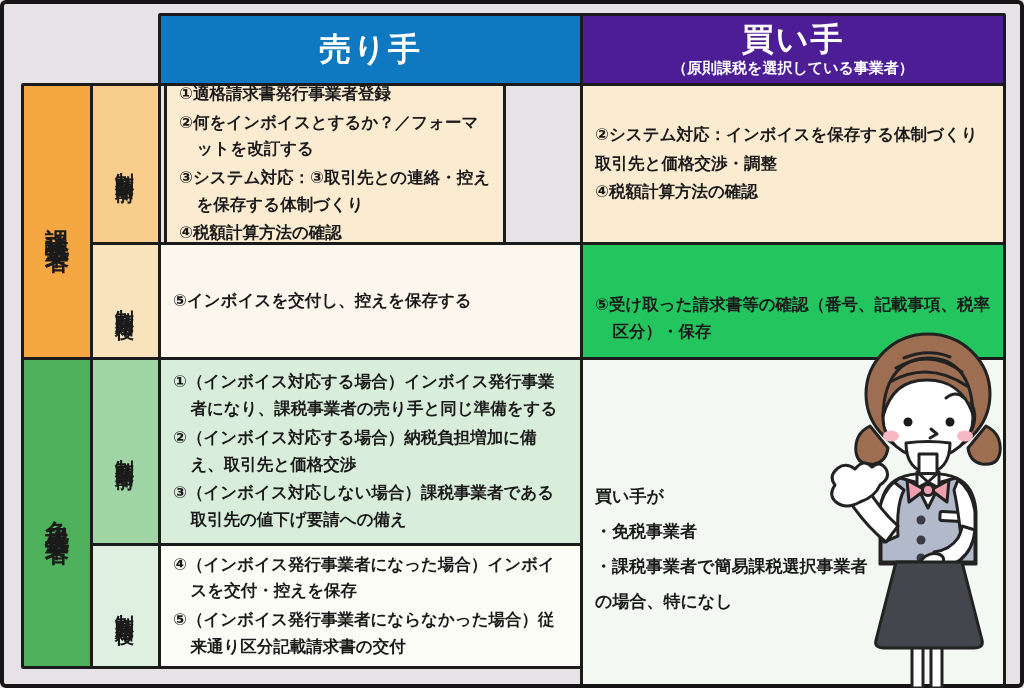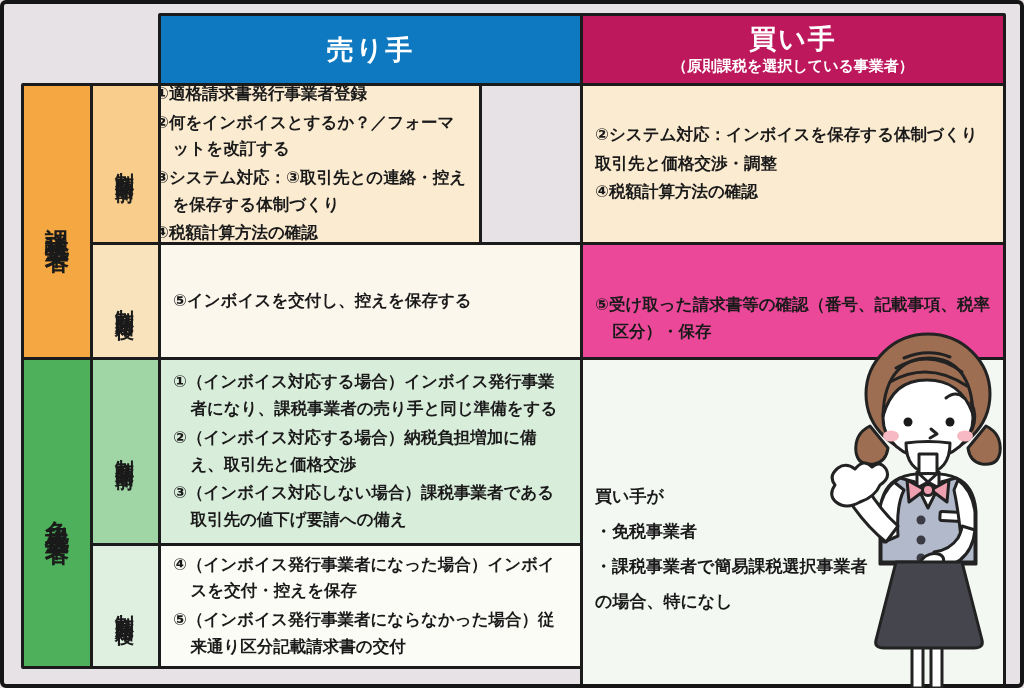--- a/index.html
+++ b/index.html
@@ -8,41 +8,41 @@
     background:#E7E2E6;
     font-family:"DejaVu Sans","Liberation Sans",sans-serif;
     font-weight:bold;color:#1a1a1a;
   }
   .frame{
     position:absolute;inset:0;border:4px solid #151515;border-radius:6px;
     pointer-events:none;z-index:4;
   }
   .cell{position:absolute;border:3px solid #1b1b1b;box-sizing:border-box;border-radius:2px;}
   .hdr{display:flex;flex-direction:column;align-items:center;justify-content:center;color:#fff;z-index:2;}
-  .hdr .big{font-size:27px;letter-spacing:2px;line-height:1.15;}
+  .hdr .big{font-size:32px;letter-spacing:2px;line-height:1.15;}
   .hdr .sub{font-size:15px;letter-spacing:0;margin-top:2px;}
   .vlabel{display:flex;align-items:center;justify-content:center;z-index:2;}
   .vlabel span{writing-mode:vertical-rl;text-orientation:upright;}
   .cat span{font-size:24px;letter-spacing:5px;}
   .phase span{font-size:19px;letter-spacing:3px;}
   .content{display:flex;flex-direction:column;justify-content:center;padding:8px 12px;z-index:1;}
   .item{font-size:16.5px;line-height:1.62;padding-left:1.06em;text-indent:-1.06em;margin:1px 0;}
   .note{font-size:17px;line-height:2.05;}
   .note div{white-space:nowrap;}
   .mascot{position:absolute;left:800px;top:330px;width:220px;height:358px;z-index:10;}
 </style>
 </head>
 <body>
 
 <div class="canvas">
 
   <div class="cell hdr" style="left:158px;top:13px;width:425px;height:73px;background:#0E79C0;">
     <div class="big">売り手</div>
   </div>
-  <div class="cell hdr" style="left:580px;top:13px;width:426px;height:73px;background:#be185d;">
+  <div class="cell hdr" style="left:580px;top:13px;width:426px;height:73px;background:#4c1d95;">
     <div class="big">買い手</div>
     <div class="sub">（原則課税を選択している事業者）</div>
   </div>
 
   <div class="cell vlabel cat" style="left:21px;top:83px;width:72px;height:277px;background:#F5A841;">
     <span>課税事業者</span>
   </div>
   <div class="cell vlabel cat" style="left:21px;top:357px;width:72px;height:312px;background:#4FB05C;">
     <span>免税事業者</span>
   </div>
@@ -53,38 +53,38 @@
   <div class="cell vlabel phase" style="left:90px;top:242px;width:71px;height:118px;background:#F9E3BC;">
     <span>制度開始後</span>
   </div>
   <div class="cell vlabel phase" style="left:90px;top:357px;width:71px;height:189px;background:#A0D6A6;">
     <span>制度開始前</span>
   </div>
   <div class="cell vlabel phase" style="left:90px;top:543px;width:71px;height:126px;background:#DFF0E1;">
     <span>制度開始後</span>
   </div>
 
-  <div class="cell content" style="left:140px;top:83px;width:342px;height:162px;background:#FBEBD1;">
+  <div class="cell content" style="left:164px;top:83px;width:342px;height:162px;background:#FBEBD1;">
     <div class="item">①適格請求書発行事業者登録</div>
     <div class="item">②何をインボイスとするか？／フォーマットを改訂する</div>
     <div class="item">③システム対応：③取引先との連絡・控えを保存する体制づくり</div>
     <div class="item">④税額計算方法の確認</div>
   </div>
 
   <div class="cell content" style="left:580px;top:83px;width:426px;height:162px;background:#FBEBD1;">
     <div class="item">②システム対応：インボイスを保存する体制づくり</div>
     <div class="item">取引先と価格交渉・調整</div>
     <div class="item">④税額計算方法の確認</div>
   </div>
 
   <div class="cell content" style="left:158px;top:242px;width:425px;height:118px;background:#FCF7EC;">
     <div class="item">⑤インボイスを交付し、控えを保存する</div>
   </div>
 
-  <div class="cell content" style="left:580px;top:242px;width:426px;height:154px;background:#ec4899;">
+  <div class="cell content" style="left:580px;top:242px;width:426px;height:154px;background:#22c55e;">
     <div class="item">⑤受け取った請求書等の確認（番号、記載事項、税率区分）・保存</div>
   </div>
 
   <div class="cell content" style="left:158px;top:357px;width:425px;height:189px;background:#D9EDDB;">
     <div class="item">①（インボイス対応する場合）インボイス発行事業者になり、課税事業者の売り手と同じ準備をする</div>
     <div class="item">②（インボイス対応する場合）納税負担増加に備え、取引先と価格交渉</div>
     <div class="item">③（インボイス対応しない場合）課税事業者である取引先の値下げ要請への備え</div>
   </div>
 
   <div class="cell content" style="left:158px;top:543px;width:425px;height:126px;background:#FCFCF7;">

